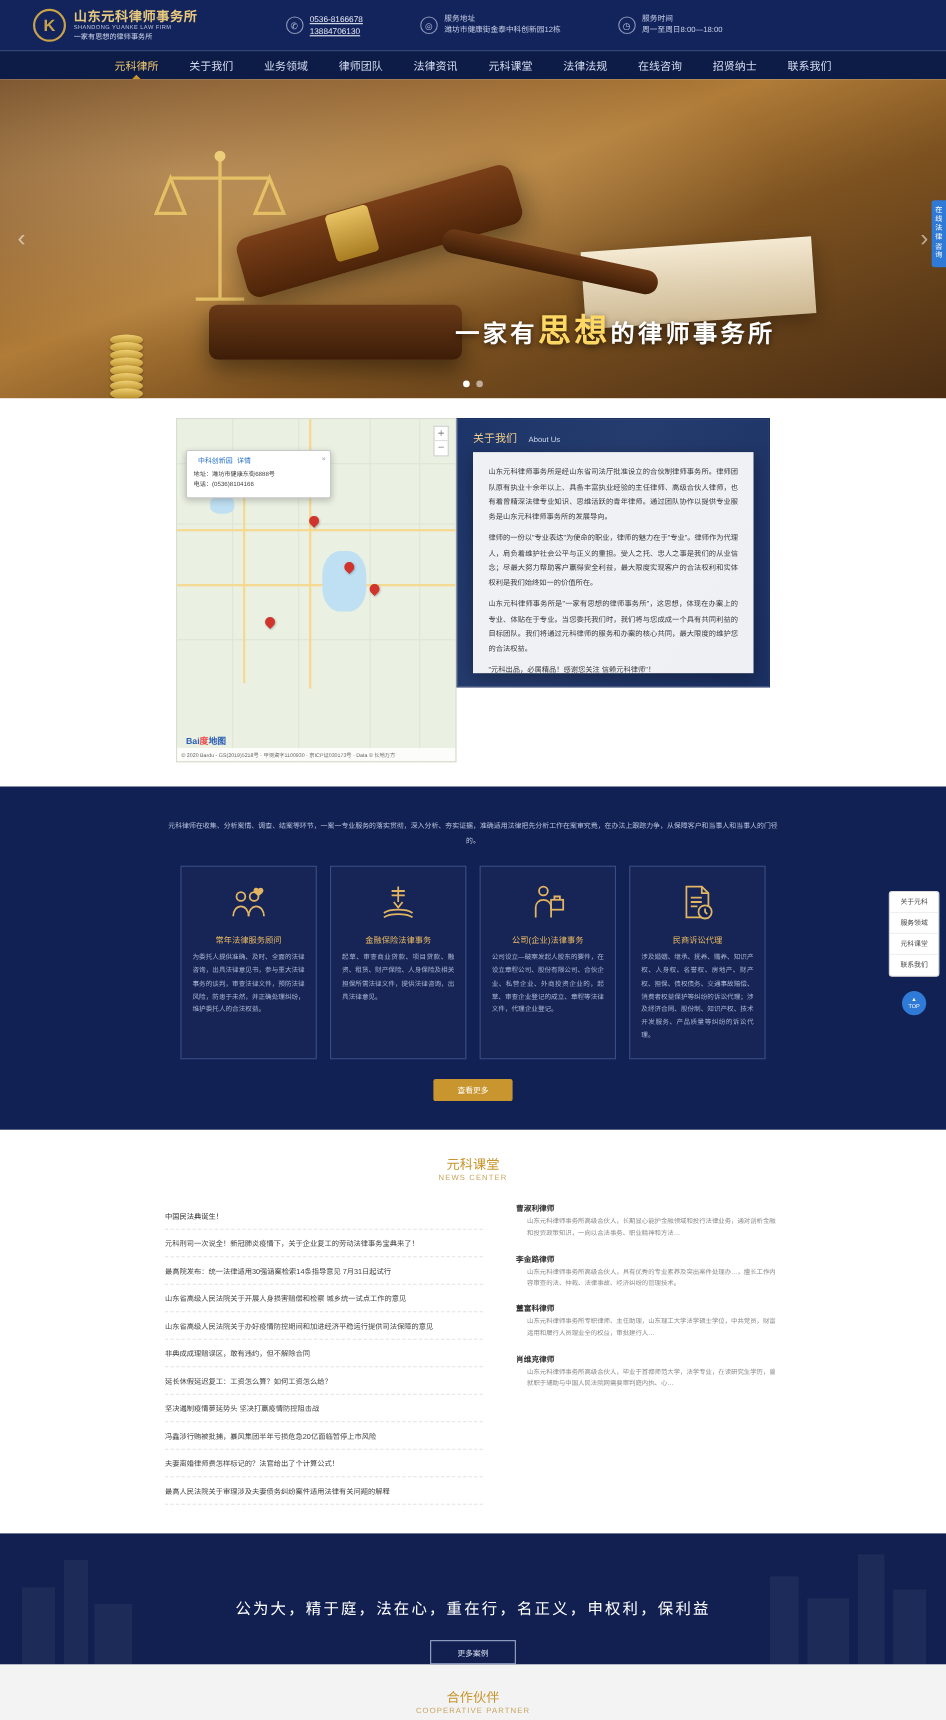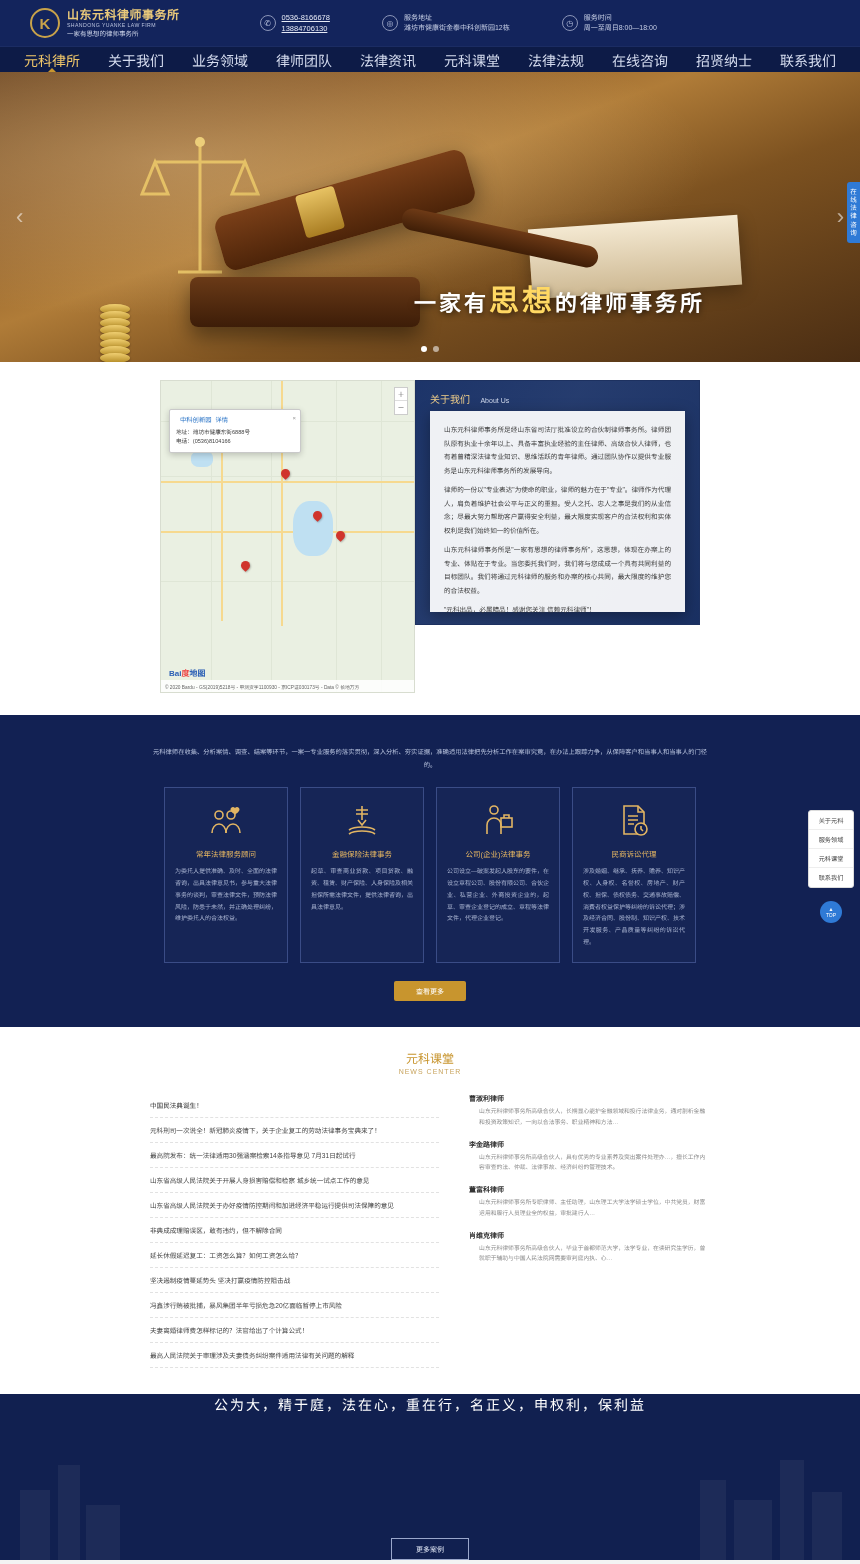--- a/index.html
+++ b/index.html
@@ -51,21 +51,21 @@
   
   .nav {
     background: #0d1b47;
     height: 26px;
     display: flex;
     align-items: stretch;
     justify-content: center;
     border-top: 1px solid #1b2c63;
   }
   .nav a {
-    color: #d5dcef; font-size: 14px; text-decoration: none;
+    color: #d5dcef; font-size: 10px; text-decoration: none;
     padding: 0 14px; display: flex; align-items: center;
     position: relative;
   }
   .nav a.active { color: #f0c76a; }
   .nav a.active:after {
     content: ""; position: absolute; left: 50%; transform: translateX(-50%);
     bottom: -1px; width: 0; height: 0;
     border-left: 5px solid transparent; border-right: 5px solid transparent;
     border-bottom: 5px solid #c8962e;
   }
@@ -275,22 +275,22 @@
     border-bottom: 1px dashed #e2e2e2; cursor: pointer;
   }
   .news-left .item:first-child { color: #333; }
   .news-right { width: 250px; }
   .lawyer { margin-bottom: 11px; }
   .lawyer .nm { font-size: 7px; color: #333; font-weight: bold; margin-bottom: 3px; cursor: pointer; }
   .lawyer .ds { font-size: 5.8px; color: #8a8a8a; line-height: 1.85; padding-left: 10px; }
 
   
   .slogan {
-    position: relative; height: 166px; background: #112050;
-    display: flex; flex-direction: column; align-items: center; justify-content: space-between;
+    position: relative; height: 119px; background: #112050;
+    display: flex; flex-direction: column; align-items: center; justify-content: flex-end;
     overflow: hidden;
   }
   .sky-bldg {
     position: absolute; bottom: 0; background: rgba(255,255,255,.05);
   }
   .slogan-t {
     color: #fff; font-size: 14px; letter-spacing: 2px; position: relative; z-index: 2;
   }
   .slogan-btn {
     margin-top: 20px; padding: 5px 24px; border: 1px solid #9aa7cb;

